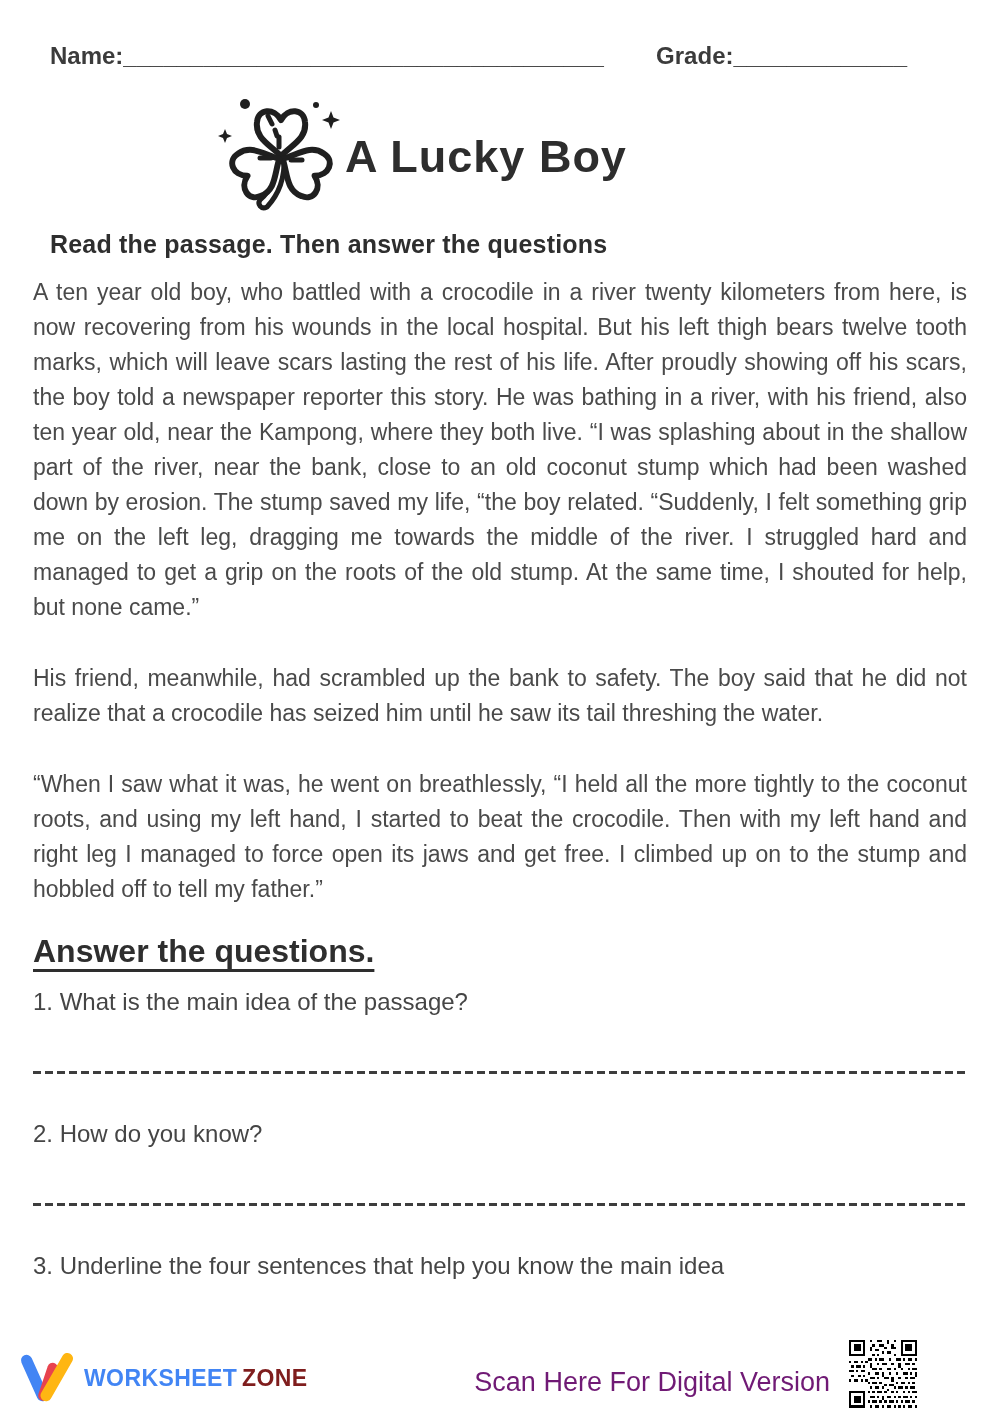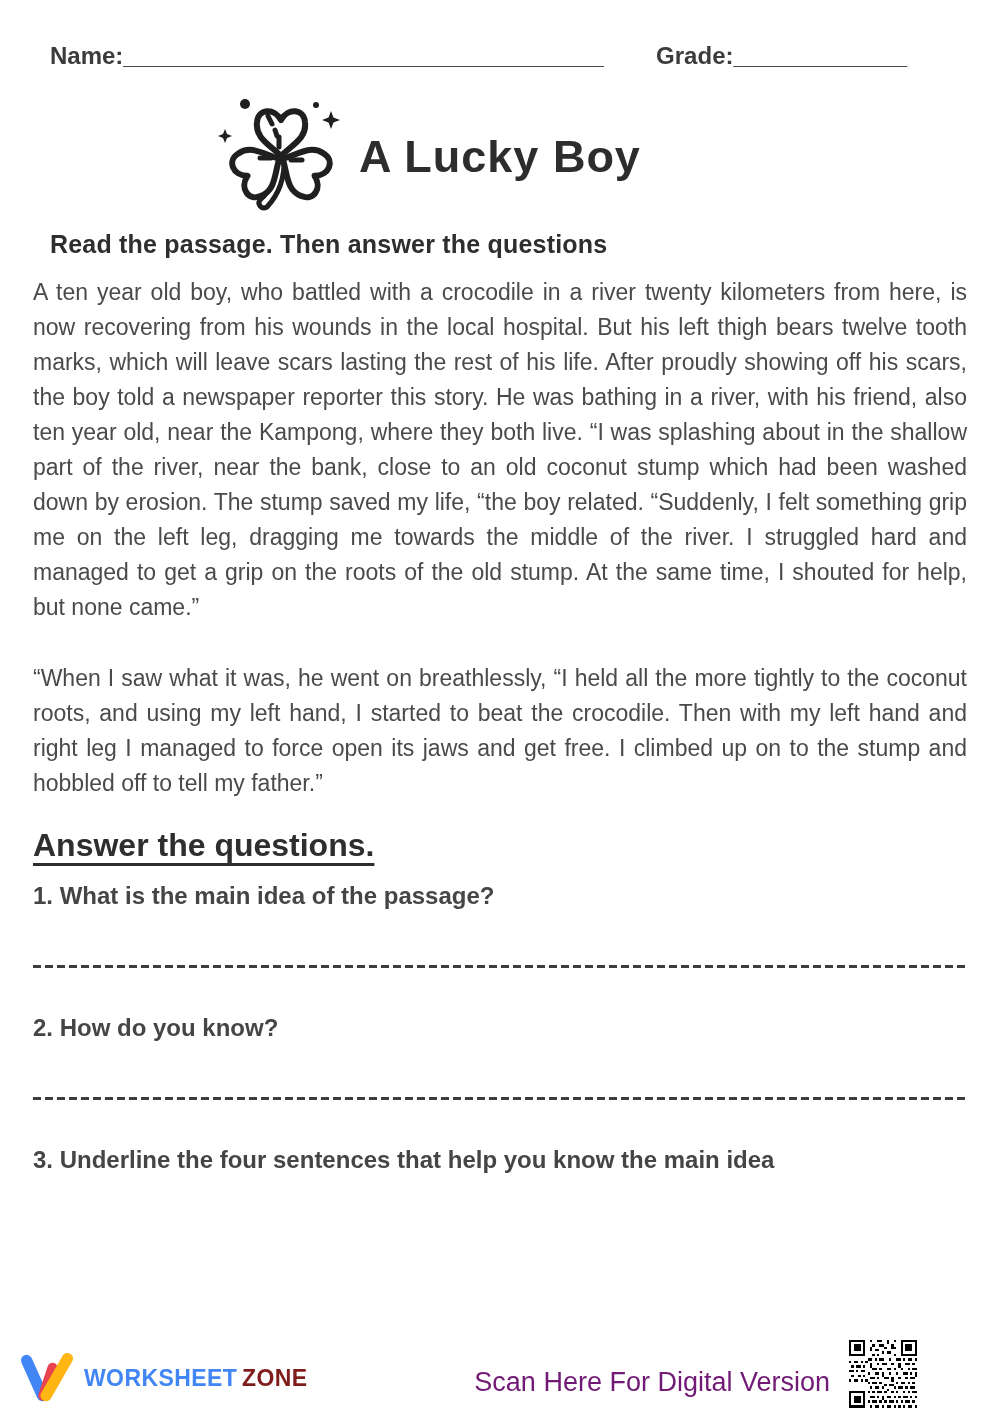--- a/index.html
+++ b/index.html
@@ -22,21 +22,21 @@
   }
   .blank-line{font-weight:700;color:#3b3b3b;letter-spacing:0;}
   
   .title-block{
     margin:22px 0 0 182px;
     display:flex;align-items:center;
     height:130px;
   }
   .title-block svg{width:130px;height:130px;flex:0 0 auto;}
   .page-title{
-    margin:0 0 0 14px;
+    margin:0 0 0 0;
     font-size:45px;font-weight:700;color:#2d2d2d;letter-spacing:1px;
   }
   
   .instructions-heading{
     margin:8px 17px 0;
     font-size:25px;font-weight:700;color:#2e2e2e;letter-spacing:.2px;
   }
   
   .passage p{
     margin:36px 0 0;
@@ -48,21 +48,21 @@
   .answer-heading{
     margin:26px 0 0;
     font-size:32px;font-weight:700;color:#2e2e2e;
     text-decoration:underline;
     text-decoration-thickness:2.5px;
     text-underline-offset:7px;
     display:inline-block;
   }
   .question{
     margin:18px 0 0;
-    font-size:24px;color:#454545;font-weight:bold;
+    font-size:24px;color:#454545;
   }
   .question.after-line{margin-top:46px;}
   .answer-line{
     margin:55px 0 0;
     height:3px;
     background:repeating-linear-gradient(90deg,#3d3d3d 0 8px,transparent 8px 12px);
   }
   
   .footer{position:absolute;left:0;bottom:0;width:924px;height:90px;}
   .brand{position:absolute;left:18px;bottom:10px;display:flex;align-items:center;}
@@ -114,20 +114,21 @@
         <path d="M10 37 L12 42 L17 44 L12 46 L10 51 L8 46 L3 44 L8 42 Z"></path>
       </g>
     </svg>
     <h1 class="page-title">A Lucky Boy</h1>
   </div>
 
   <h2 class="instructions-heading">Read the passage. Then answer the questions</h2>
 
   <div class="passage">
     <p class="first">A ten year old boy, who battled with a crocodile in a river twenty kilometers from here, is now recovering from his wounds in the local hospital. But his left thigh bears twelve tooth marks, which will leave scars lasting the rest of his life. After proudly showing off his scars, the boy told a newspaper reporter this story. He was bathing in a river, with his friend, also ten year old, near the Kampong, where they both live. “I was splashing about in the shallow part of the river, near the bank, close to an old coconut stump which had been washed down by erosion. The stump saved my life, “the boy related. “Suddenly, I felt something grip me on the left leg, dragging me towards the middle of the river. I struggled hard and managed to get a grip on the roots of the old stump. At the same time, I shouted for help, but none came.”</p>
+    <p>His friend, meanwhile, had scrambled up the bank to safety. The boy said that he did not realize that a crocodile has seized him until he saw its tail threshing the water.</p>
     <p>“When I saw what it was, he went on breathlessly, “I held all the more tightly to the coconut roots, and using my left hand, I started to beat the crocodile. Then with my left hand and right leg I managed to force open its jaws and get free. I climbed up on to the stump and hobbled off to tell my father.”</p>
   </div>
 
   <h3 class="answer-heading">Answer the questions.</h3>
 
   <p class="question">1. What is the main idea of the passage?</p>
   <div class="answer-line"></div>
 
   <p class="question after-line">2. How do you know?</p>
   <div class="answer-line"></div>

